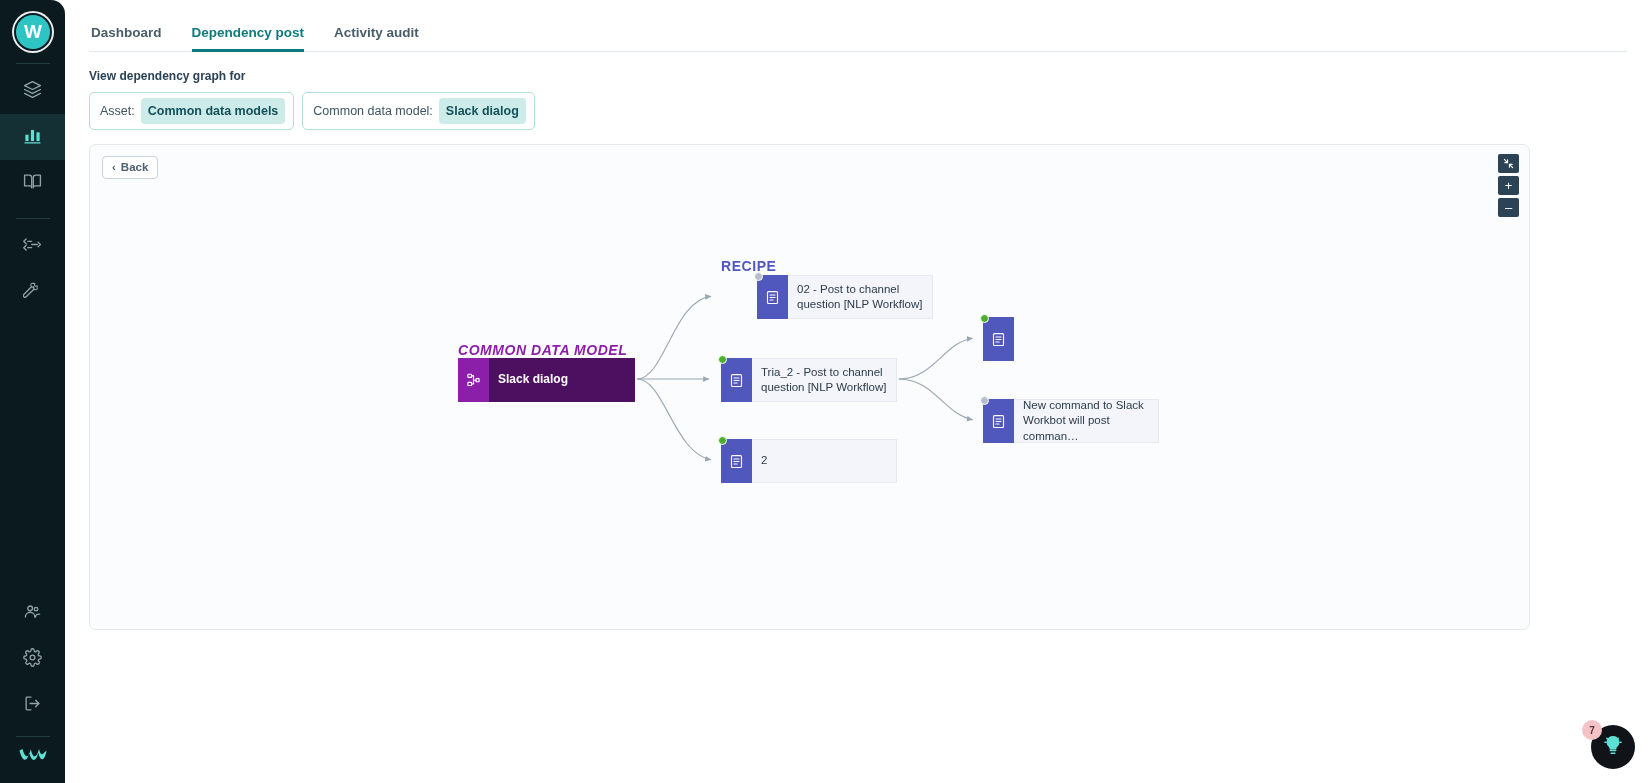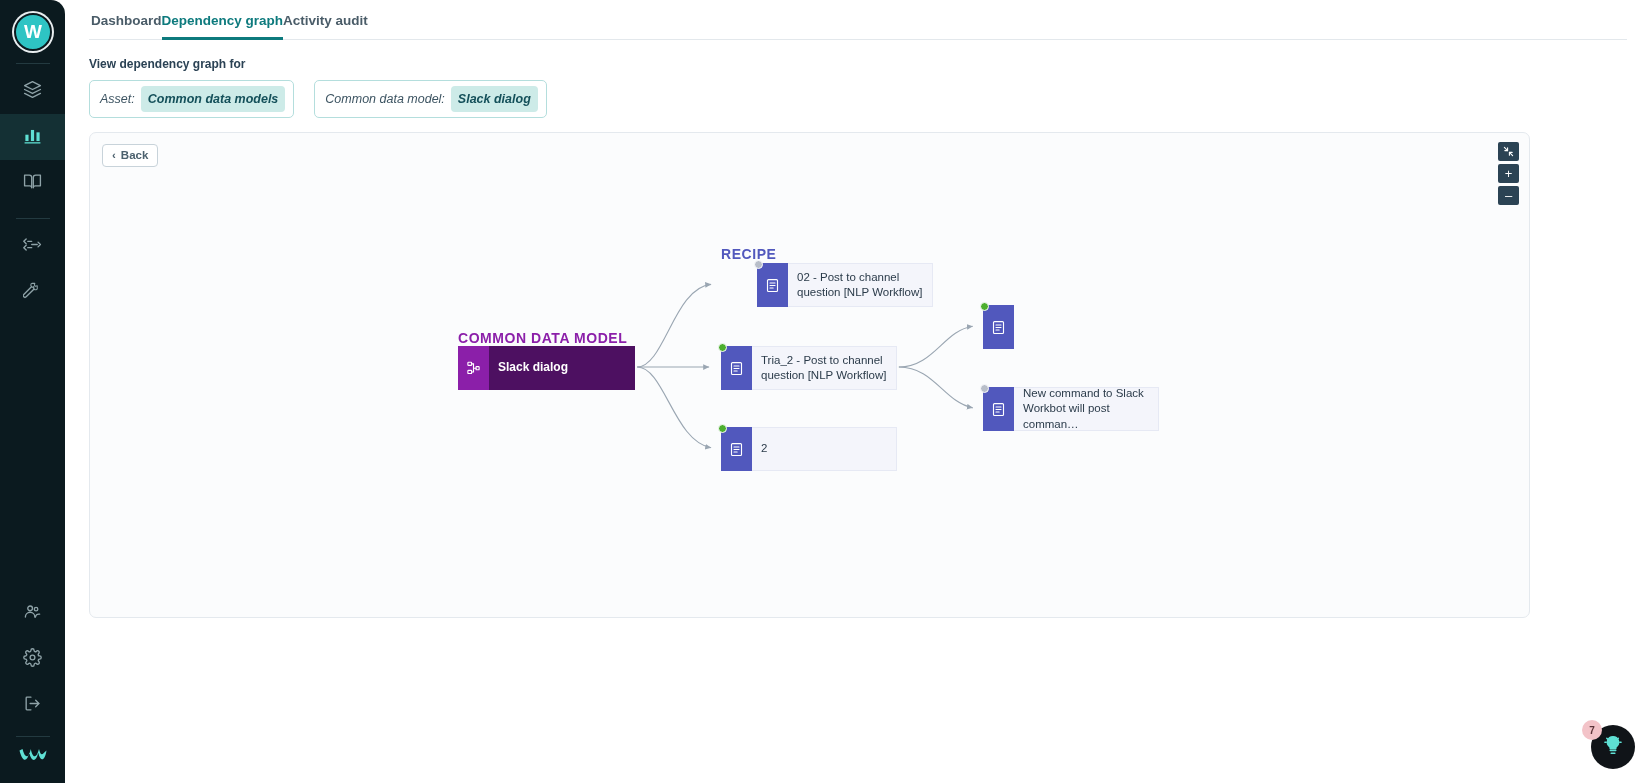--- a/index.html
+++ b/index.html
@@ -39,31 +39,31 @@
   .side-logo-bottom { margin-bottom: 16px; color: #5fe0d4; }
 
   
   .main { flex: 1 1 auto; height: 783px; padding: 0 24px 0 24px; position: relative; background:#fff;}
   .greeting {
     margin-top: 22px; margin-left: 0;
     font-size: 23px; font-weight: bold; color: #1d3545; letter-spacing: -0.2px;
   }
   .greeting .emoji { font-size: 20px; }
 
-  .tabs { margin-top: 12px; display: flex; border-bottom: 1px solid #e3e8ec; padding-left: 2px;}
+  .tabs { margin-top: 24px; display: flex; gap: 30px; border-bottom: 1px solid #e3e8ec; padding-left: 2px;}
   .tab {
     font-size: 13.5px; font-weight: bold; color: #4a5c68;
     padding-bottom: 9px; cursor: pointer; position: relative; top: 1px;
     border-bottom: 3px solid transparent;
   }
   .tab.active { color: #0d7a7d; border-bottom: 3px solid #0d7a7d; }
 
   .section-label { margin-top: 17px; font-size: 12px; font-weight: bold; color: #2b4254; }
 
-  .chips { margin-top: 9px; display: flex; gap: 20px; font-style: italic; }
+  .chips { margin-top: 9px; display: flex; gap: 8px; }
   .chip {
     border: 1px solid #b4dedd; border-radius: 5px; padding: 5px 8px 5px 10px;
     display: flex; align-items: center; gap: 6px; background: #ffffff;
     font-size: 12.5px; color: #3d5462; cursor: pointer;
   }
   .chip .val {
     background: #cdebe8; color: #14505a; font-weight: bold;
     border-radius: 4px; padding: 6px 7px; font-size: 12.5px;
   }
 
@@ -229,21 +229,21 @@
           <path d="M2 4 C 6 20, 12 20, 15 7 C 18 20, 24 20, 27 7 C 30 20, 36 18, 38 4 C 33 8, 31 14, 28 2 C 25 14, 20 16, 17 2 C 14 16, 9 14, 6 2 Z"></path>
         </svg>
     </div>
   </nav>
 
   <section class="main">
 
 
     <div class="tabs">
       <div class="tab">Dashboard</div>
-      <div class="tab active">Dependency graph</div>
+      <div class="tab active">Dependency post</div>
       <div class="tab">Activity audit</div>
     </div>
 
     <div class="section-label">View dependency graph for</div>
 
     <div class="chips">
       <div class="chip">
         <span>Asset:</span>
         <span class="val">Common data models</span>
       </div>
@@ -287,21 +287,21 @@
           </defs>
           <g stroke="#9aa6b2" stroke-width="1.1" fill="none">
             <path d="M548,235 C575,235 585,155 622,152" marker-end="url(#arw)"></path>
             <path d="M548,235 L620,235" marker-end="url(#arw)"></path>
             <path d="M548,235 C575,235 585,310 622,316" marker-end="url(#arw)"></path>
             <path d="M810,235 C845,235 855,198 884,194" marker-end="url(#arw)"></path>
             <path d="M810,235 C845,235 855,270 884,276" marker-end="url(#arw)"></path>
           </g>
         </svg>
 
-        <div class="node-cat" style="left:368px; top:197px; color:#8b1fa9;">COMMON DATA MODEL</div>
+        <div class="node-cat" style="left:368px; top:197px; color:#8b1fa9;font-style:italic;">COMMON DATA MODEL</div>
         <div class="node cdm" style="left:368px; top:213px;">
           <div class="ic">
             <svg width="15" height="15" viewBox="0 0 24 24" fill="none" stroke="#fff" stroke-width="1.8" stroke-linecap="round">
                 <rect x="3" y="2" width="6" height="5" rx="1"></rect>
                 <rect x="3" y="15" width="6" height="5" rx="1"></rect>
                 <rect x="16" y="9" width="5" height="5" rx="1"></rect>
                 <path d="M9 4.5h3v7h4M9 17.5h3v-6"></path>
               </svg>
           </div>
           <div class="body">Slack dialog</div>

